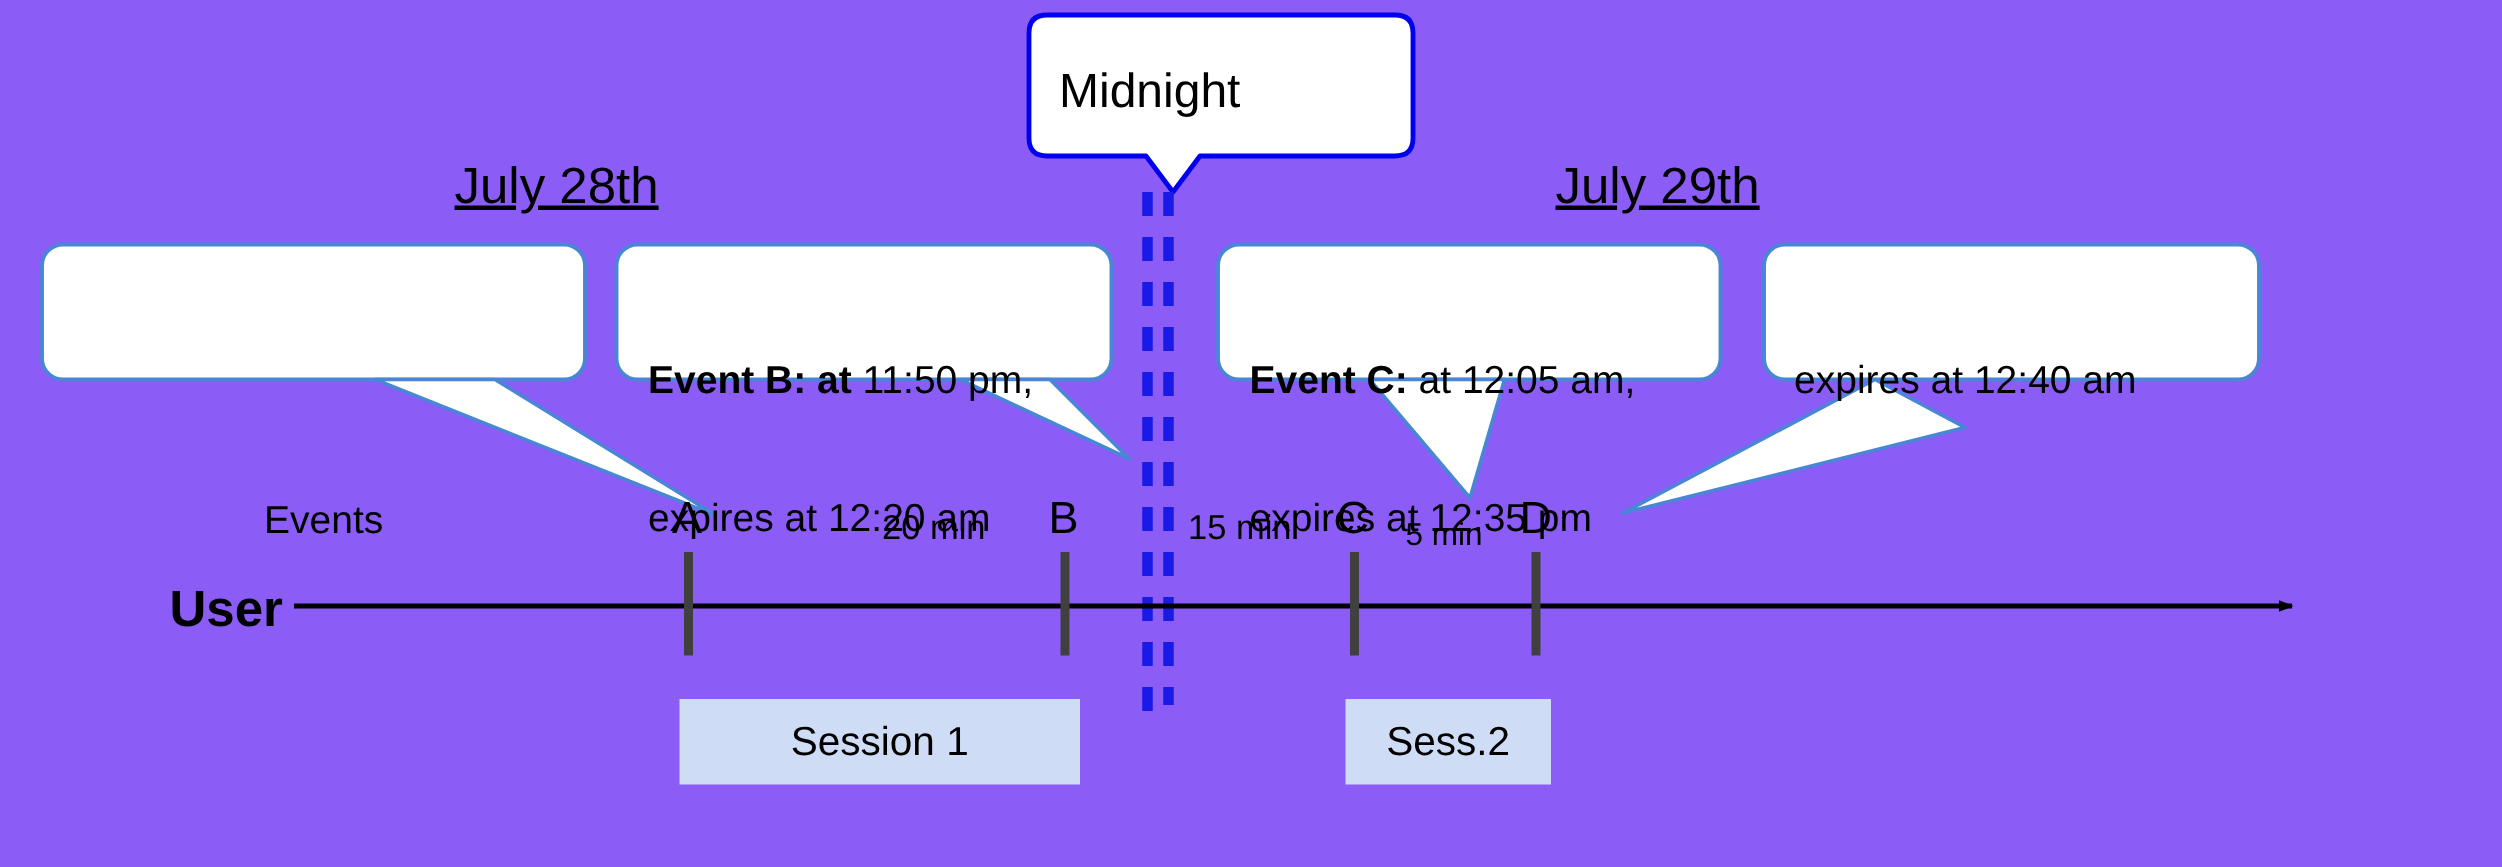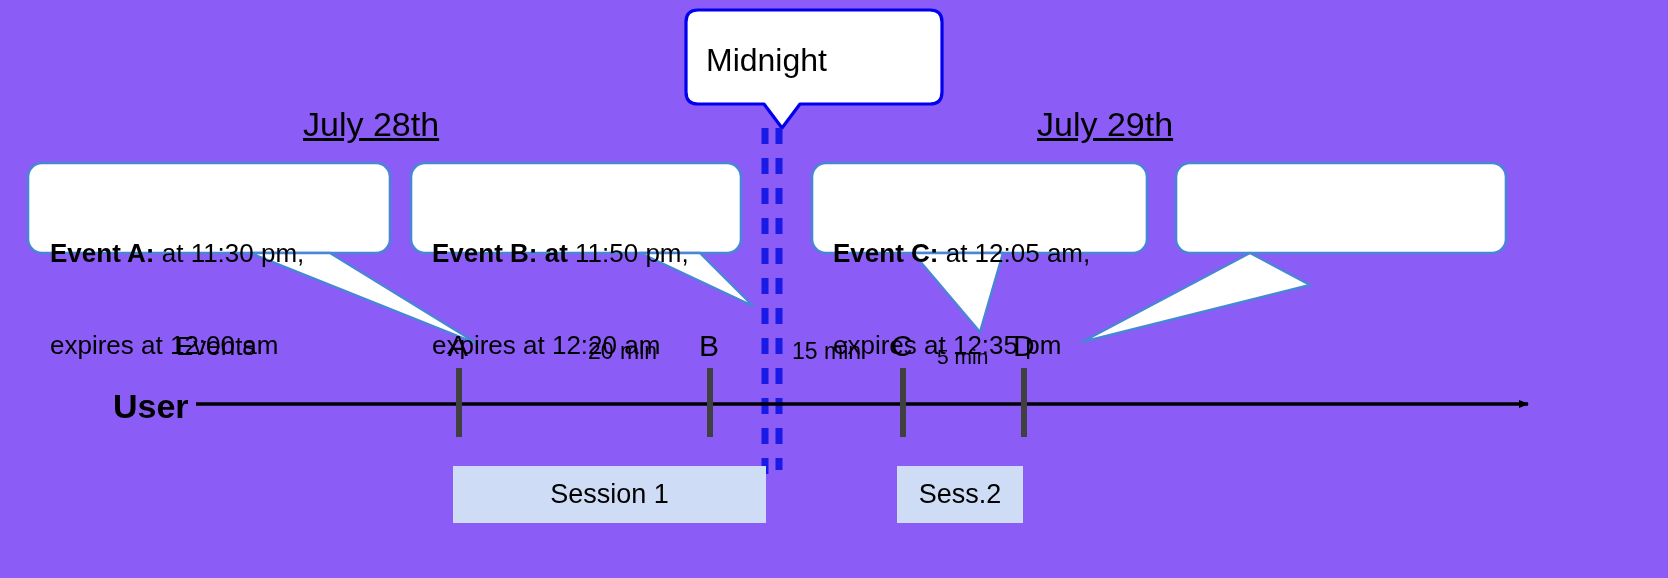--- a/index.html
+++ b/index.html
@@ -110,50 +110,47 @@
     <line x1="710" y1="368" x2="710" y2="437" stroke="#404040" stroke-width="6"></line>
     <line x1="903" y1="368" x2="903" y2="437" stroke="#404040" stroke-width="6"></line>
     <line x1="1024" y1="368" x2="1024" y2="437" stroke="#404040" stroke-width="6"></line>
   </svg>
 
   <div class="txt midnight-label" style="left:706px; top:42px;">Midnight</div>
 
   <div class="txt date-label" style="left:303px; top:104px;text-decoration:underline;">July 28th</div>
   <div class="txt date-label" style="left:1037px; top:104px;text-decoration:underline;">July 29th</div>
 
-  <div class="txt callout-text" style="left:50px; top:177px;">
-    <div><b>Event A:</b><span> at 11:30 pm,</span></div>
-    <div>expires at 12:00 am</div>
-  </div>
 
   <div class="txt callout-text" style="left:432px; top:177px;">
     <div><b>Event B: at</b><span> 11:50 pm,</span></div>
     <div>expires at 12:20 am</div>
   </div>
 
   <div class="txt callout-text" style="left:833px; top:177px;">
     <div><b>Event C:</b><span> at 12:05 am,</span></div>
     <div>expires at 12:35 pm</div>
   </div>
 
   <div class="txt callout-text" style="left:1196px; top:177px;">
+    <div>expires at 12:40 am</div>
   </div>
 
   <div class="txt row-label" style="left:176px; top:331px;">Events</div>
   <div class="txt axis-title" style="left:113px; top:386px;font-weight:bold;">User</div>
 
   <div class="txt tick-label" style="left:448px; top:328px;">A</div>
   <div class="txt tick-label" style="left:699px; top:328px;">B</div>
   <div class="txt tick-label" style="left:891px; top:328px;">C</div>
   <div class="txt tick-label" style="left:1013px; top:328px;">D</div>
 
   <div class="txt gap-label" style="left:588px; top:338px;">20 min</div>
   <div class="txt gap-label" style="left:792px; top:338px;">15 min</div>
   <div class="txt gap-label small" style="left:937px; top:345px;">5 min</div>
 
-  <div class="session-box" style="left:453px; top:466px; width:313px; height:57px;">
+  <div class="session-box" style="left:453px; top:466px; width:267px; height:57px;">
     <span>Session 1</span>
   </div>
-  <div class="session-box" style="left:897px; top:466px; width:126px; height:57px;">
+  <div class="session-box" style="left:897px; top:466px; width:137px; height:57px;">
     <span>Sess.2</span>
   </div>
 
 </div>
 
 </body></html>

